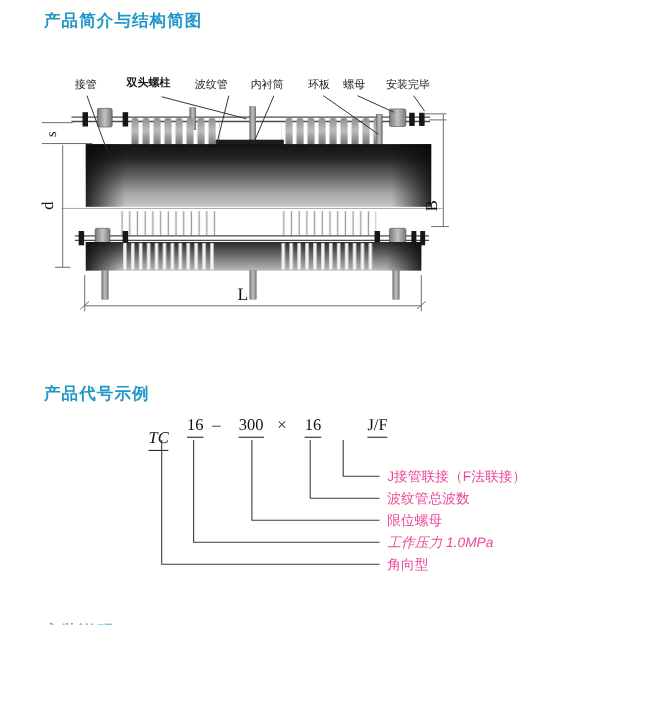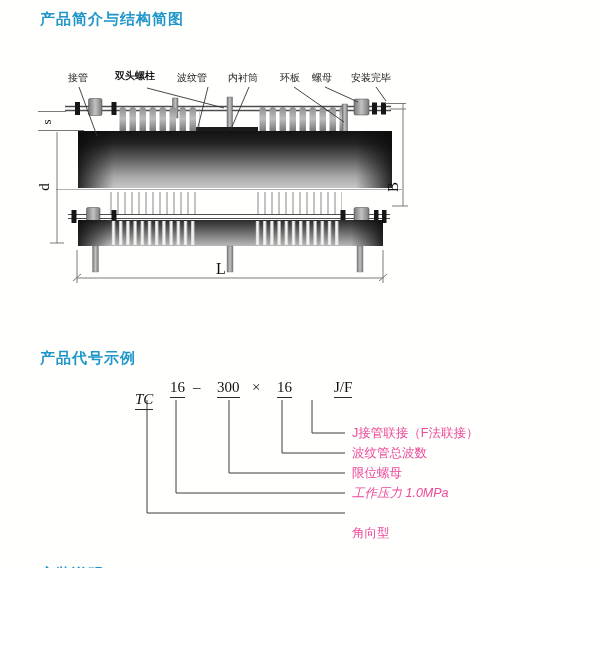--- a/index.html
+++ b/index.html
@@ -184,18 +184,18 @@
   <div class="txt code-part" style="left:193px; top:379px;">–</div>
   <div class="txt code-part u" style="left:217px; top:379px;">300</div>
   <div class="txt code-part" style="left:252px; top:379px;">×</div>
   <div class="txt code-part u" style="left:277px; top:379px;">16</div>
   <div class="txt code-part u" style="left:302px; top:379px;margin-left:32px;">J/F</div>
 
   <div class="txt legend-label" style="left:352px; top:425px;">J接管联接（F法联接）</div>
   <div class="txt legend-label" style="left:352px; top:445px;">波纹管总波数</div>
   <div class="txt legend-label" style="left:352px; top:465px;">限位螺母</div>
   <div class="txt legend-label" style="left:352px; top:485px;font-style:italic;">工作压力 1.0MPa</div>
-  <div class="txt legend-label" style="left:352px; top:505px;margin-top:20px;">角向型</div>
+  <div class="txt legend-label" style="left:352px; top:505px;">角向型</div>
 
   <div class="txt t-heading" style="left:40px; top:565px;">安装说明</div>
 
 
 </div>
 
 </body></html>

